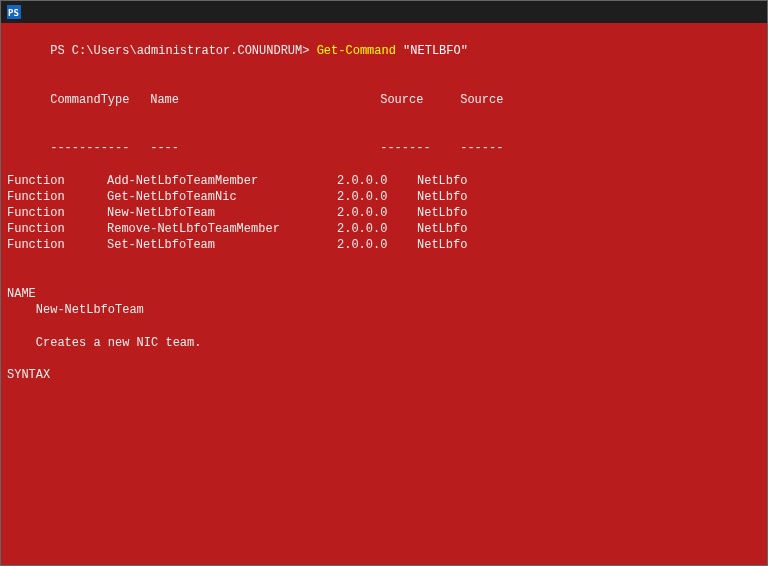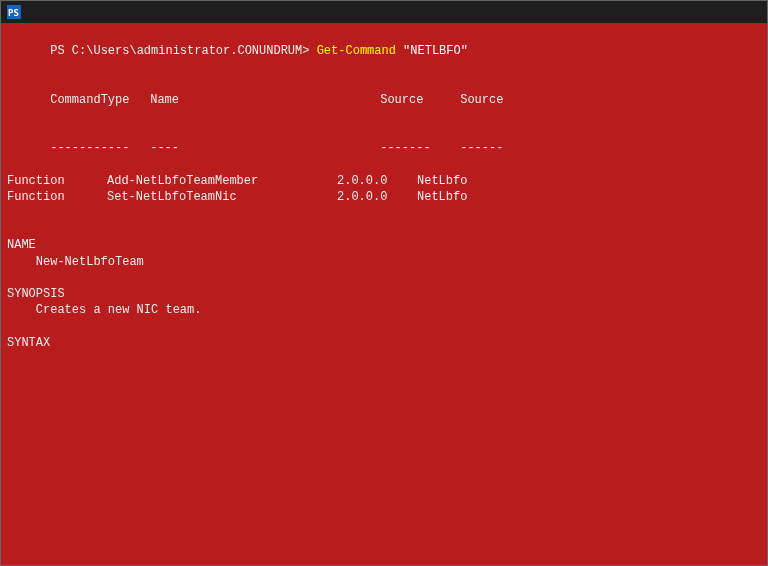--- a/index.html
+++ b/index.html
@@ -117,32 +117,34 @@
     <div class="line">
       <span class="col-commandtype" id="hdr-ct">CommandType</span><span class="col-name" id="hdr-nm">Name</span><span class="col-version" id="hdr-v">Source</span><span class="col-source" id="hdr-s">Source</span>
     </div>
 
     <div class="line">
       <span class="col-commandtype" id="sep-ct">-----------</span><span class="col-name" id="sep-nm">----</span><span class="col-version" id="sep-v">-------</span><span class="col-source" id="sep-s">------</span>
     </div>
 
     <div id="table-rows">
         <div class="line"><span class="col-commandtype">Function</span><span class="col-name">Add-NetLbfoTeamMember</span><span class="col-version">2.0.0.0</span><span class="col-source">NetLbfo</span></div>
-        <div class="line"><span class="col-commandtype">Function</span><span class="col-name">Set-NetLbfoTeamNic</span><span class="col-version">2.0.0.0</span><span class="col-source">NetLbfo</span></div>
+        <div class="line"><span class="col-commandtype">Function</span><span class="col-name">Get-NetLbfoTeamNic</span><span class="col-version">2.0.0.0</span><span class="col-source">NetLbfo</span></div>
+        <div class="line"><span class="col-commandtype">Function</span><span class="col-name">New-NetLbfoTeam</span><span class="col-version">2.0.0.0</span><span class="col-source">NetLbfo</span></div>
+        <div class="line"><span class="col-commandtype">Function</span><span class="col-name">Remove-NetLbfoTeamMember</span><span class="col-version">2.0.0.0</span><span class="col-source">NetLbfo</span></div>
+        <div class="line"><span class="col-commandtype">Function</span><span class="col-name">Set-NetLbfoTeam</span><span class="col-version">2.0.0.0</span><span class="col-source">NetLbfo</span></div>
       </div>
 
     <div class="empty-line"></div>
 
 
     <div class="empty-line"></div>
 
     <div class="line" id="name-label">NAME</div>
     <div class="line" id="name-value">    New-NetLbfoTeam</div>
     <div class="empty-line"></div>
 
-    <div class="line" id="synopsis-label">SYNOPSIS</div>
     <div class="line" id="synopsis-value">    Creates a new NIC team.</div>
     <div class="empty-line"></div>
 
     <div class="line" id="syntax-label">SYNTAX</div>
 
   </div>
 </div>
 
 </body></html>

